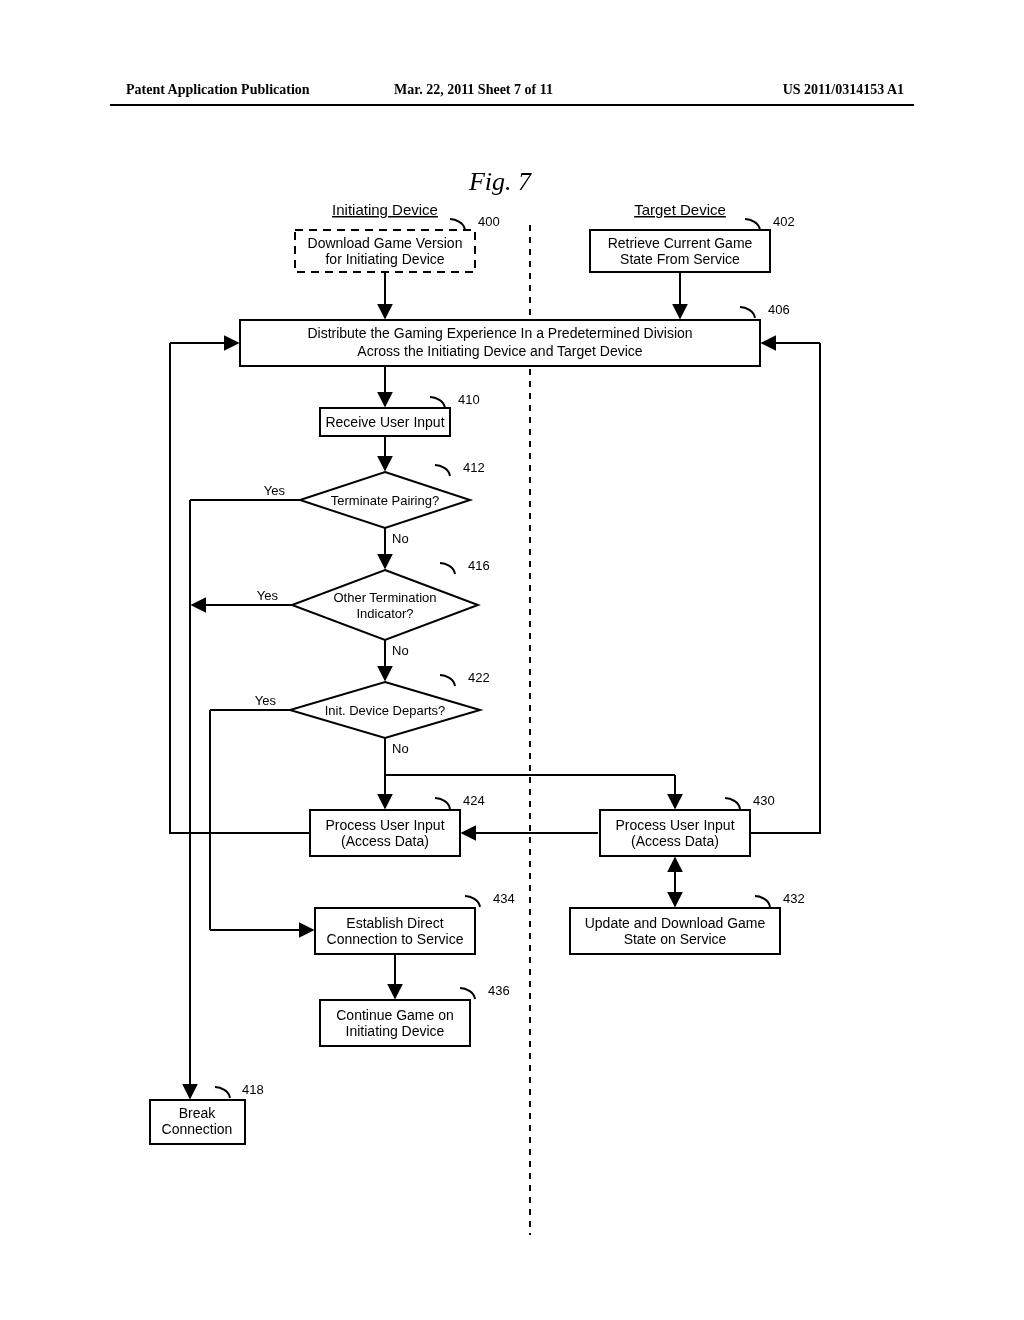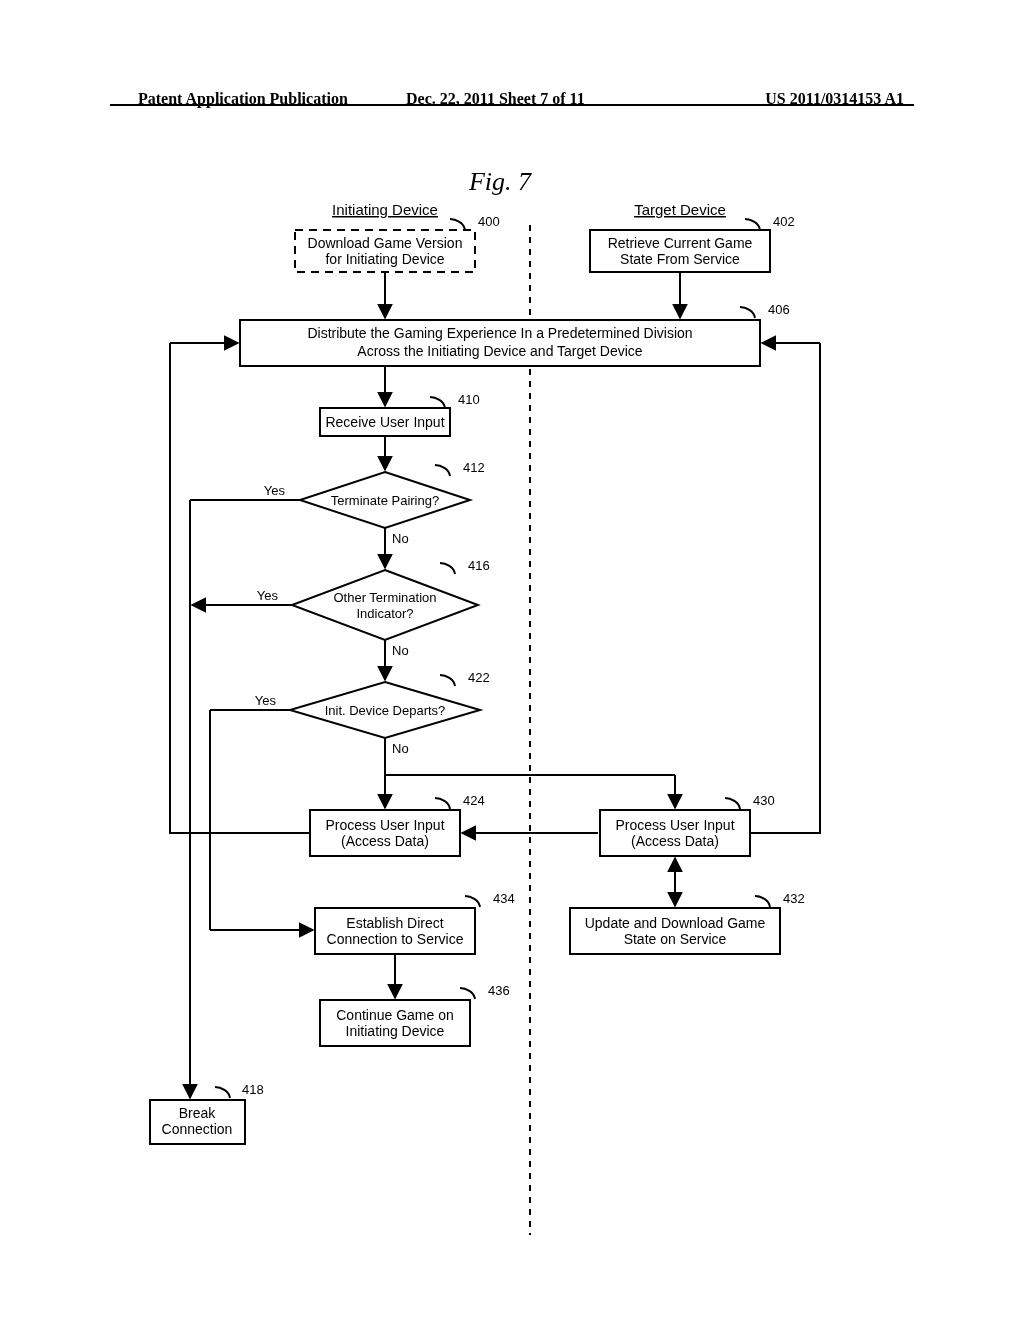--- a/index.html
+++ b/index.html
@@ -12,26 +12,25 @@
   }
   .page {
     position: relative;
     width: 1024px;
     height: 1320px;
     background: #fff;
   }
   .header-row {
     position: absolute;
     top: 82px;
-    left: 16px;
+    left: 4px;
     right: 0;
     padding: 0 120px 0 122px;
-    font-size: 16px;
+    font-size: 14px;
     font-weight: bold;
-    margin-top: 8px;
   }
   .header-left {
     float: left;
   }
   .header-center {
     position: absolute;
     left: 390px;
   }
   .header-right {
     float: right;
@@ -101,21 +100,21 @@
     text-decoration: underline;
   }
 </style>
 </head>
 <body>
 
 <div class="page">
 
   <div class="header-row">
     <span class="header-left">Patent Application Publication</span>
-    <span class="header-center">Dec. 22, 2011  Sheet 7 of 11</span>
+    <span class="header-center">Mar. 22, 2011  Sheet 7 of 11</span>
     <span class="header-right">US 2011/0314153 A1</span>
   </div>
   <div class="rule"></div>
 
   <svg class="diagram" viewBox="0 0 760 1080">
     <defs>
       <marker id="ah" viewBox="0 0 10 10" refX="9" refY="5" markerWidth="8" markerHeight="8" orient="auto">
         <path d="M0,0 L10,5 L0,10 Z" class="arrow"></path>
       </marker>
       <marker id="ahStart" viewBox="0 0 10 10" refX="1" refY="5" markerWidth="8" markerHeight="8" orient="auto">

